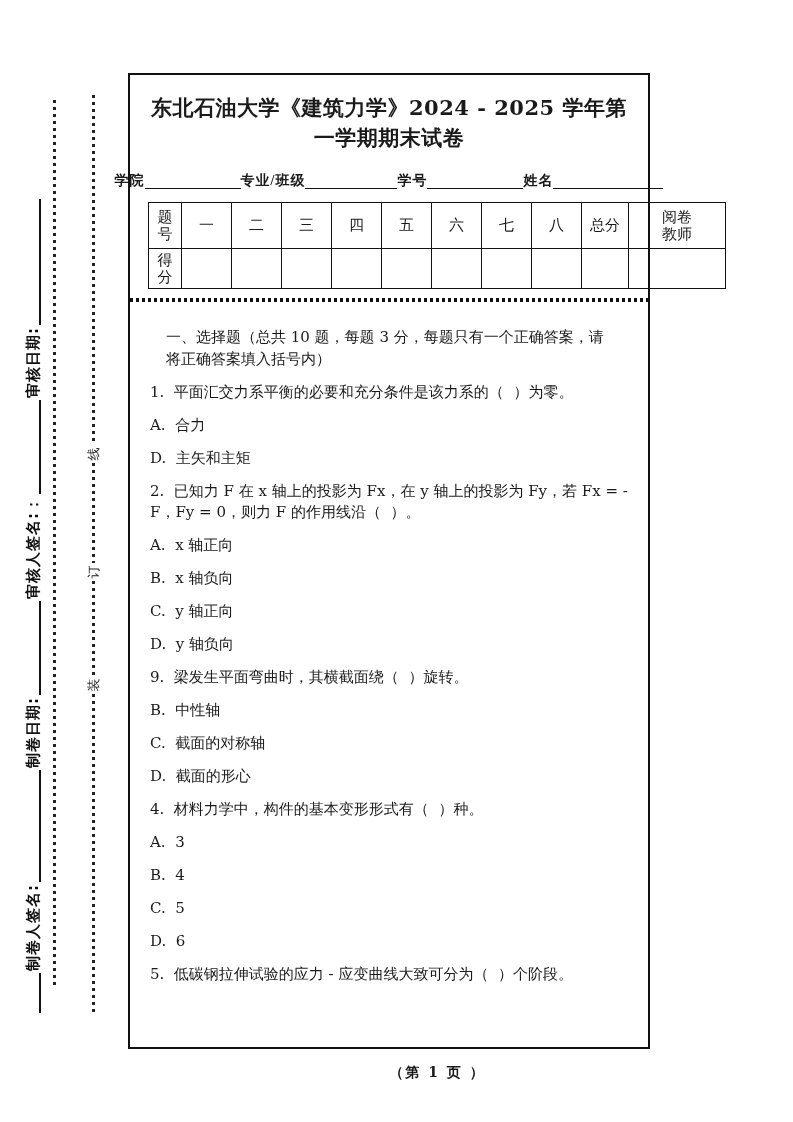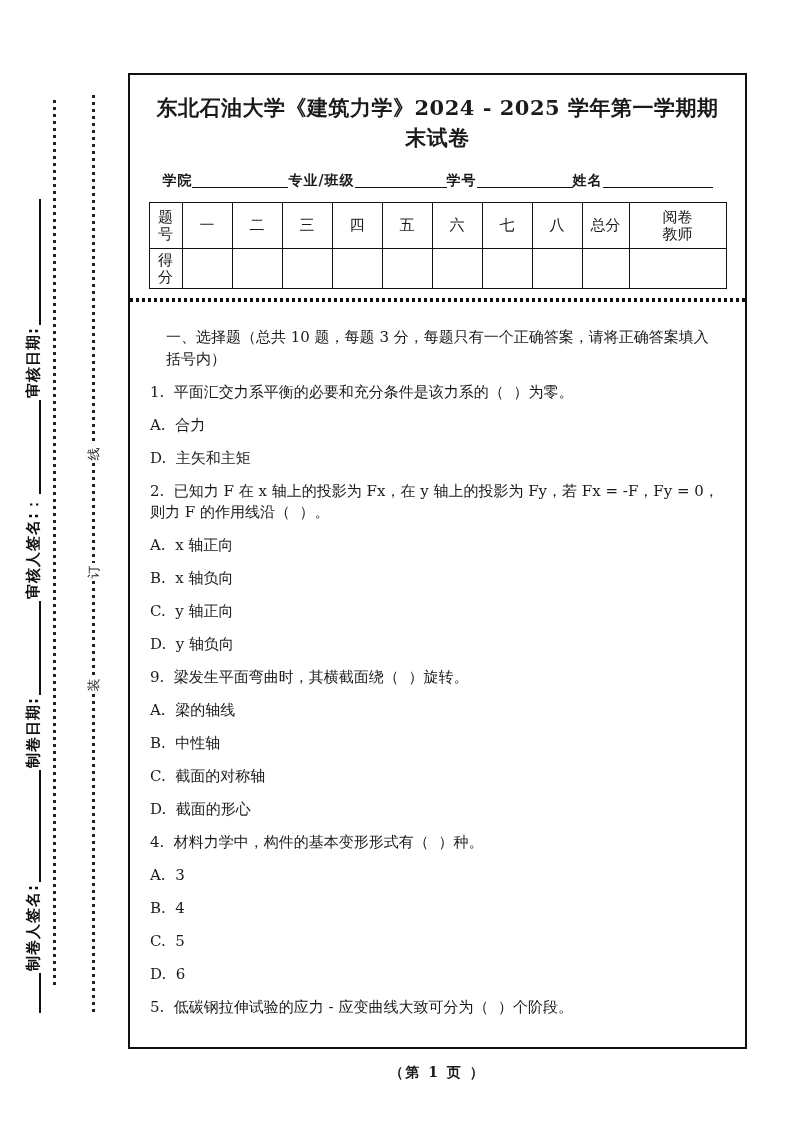--- a/index.html
+++ b/index.html
@@ -24,32 +24,32 @@
   .bind-line{
     position:absolute;left:85px;top:95px;width:16px;height:920px;
     display:flex;flex-direction:column;align-items:center;
     font-size:13px;color:#222;
   }
   .bind-dot{width:3px;background-image:repeating-linear-gradient(to bottom,#222 0 3px,transparent 3px 7px);}
   .h350{height:350px}.h100{height:100px}.h95{height:95px}.grow{flex:1 1 auto}
   .bind-char{display:block;height:18px;line-height:18px;transform:rotate(-90deg);}
   
   .frame{
-    position:absolute;left:128px;top:73px;width:619px;height:976px;
+    position:absolute;left:128px;top:73px;width:522px;height:976px;
     border:2px solid #111;box-sizing:border-box;padding:14px 18px 0;
   }
   .title{
     margin:4px 0 0;text-align:center;font-size:21px;font-weight:bold;
     letter-spacing:0.5px;line-height:30px;
   }
   .info-line{
     display:flex;justify-content:center;align-items:flex-end;
     margin-top:19px;font-size:14px;
   }
-  .info-field{display:flex;align-items:flex-start;}
+  .info-field{display:flex;align-items:center;font-family:Liberation Serif, serif;}
   .info-label{white-space:nowrap;font-weight:bold;letter-spacing:1px;}
   .info-blank{border-bottom:1.5px solid #111;height:15px;}
   .b96{width:96px}.b92{width:92px}.b110{width:110px}
   
   table.score{border-collapse:collapse;table-layout:fixed;width:577px;margin:12px auto 0;}
   table.score td{
     border:1.6px solid #111;text-align:center;vertical-align:middle;
     font-size:15px;padding:0;
   }
   .vcell{white-space:pre-line;font-size:14px;line-height:17px;}
@@ -176,21 +176,20 @@
     <p class="q">A.  合力</p>
     <p class="q">D.  主矢和主矩</p>
 
     <p class="q">2.  已知力 F 在 x 轴上的投影为 Fx，在 y 轴上的投影为 Fy，若 Fx = -F，Fy = 0，则力 F 的作用线沿（  ）。</p>
     <p class="q">A.  x 轴正向</p>
     <p class="q">B.  x 轴负向</p>
     <p class="q">C.  y 轴正向</p>
     <p class="q">D.  y 轴负向</p>
 
     <p class="q">9.  梁发生平面弯曲时，其横截面绕（  ）旋转。</p>
-    <p class="q">A.  梁的轴线</p>
     <p class="q">B.  中性轴</p>
     <p class="q">C.  截面的对称轴</p>
     <p class="q">D.  截面的形心</p>
 
     <p class="q">4.  材料力学中，构件的基本变形形式有（  ）种。</p>
     <p class="q">A.  3</p>
     <p class="q">B.  4</p>
     <p class="q">C.  5</p>
     <p class="q">D.  6</p>
 

